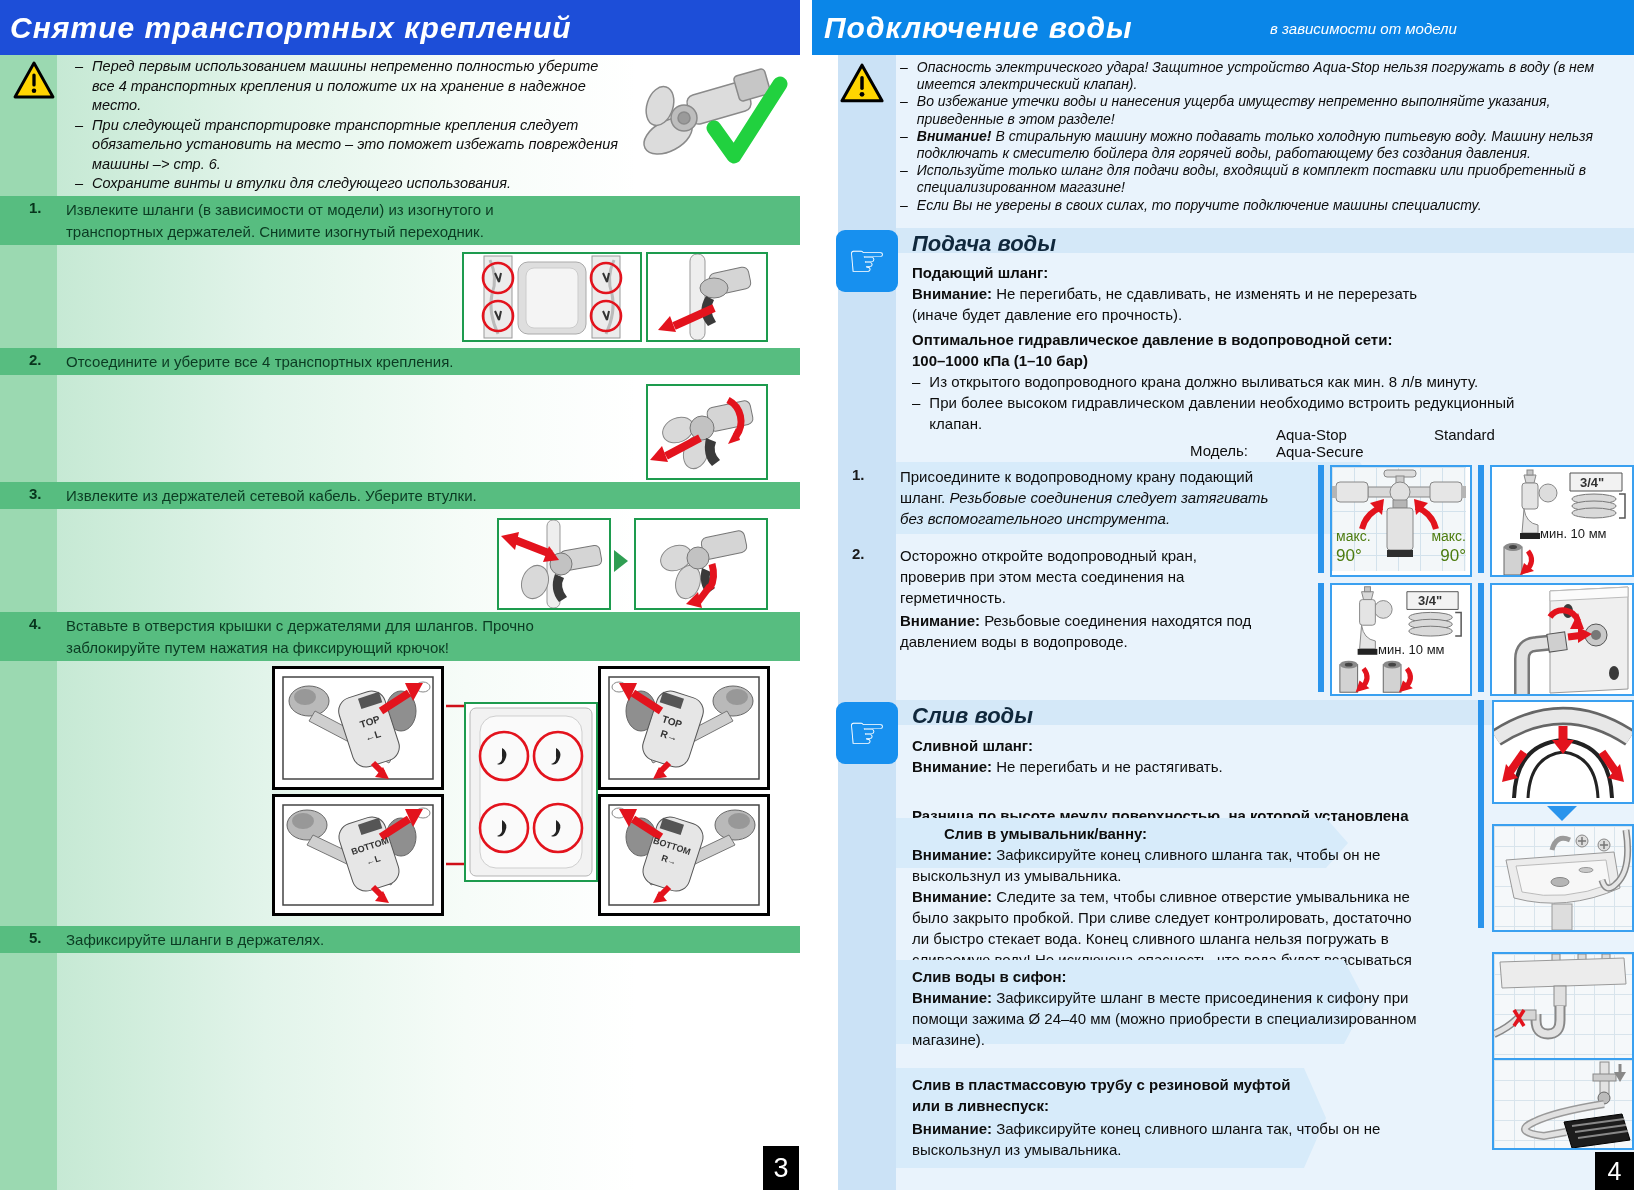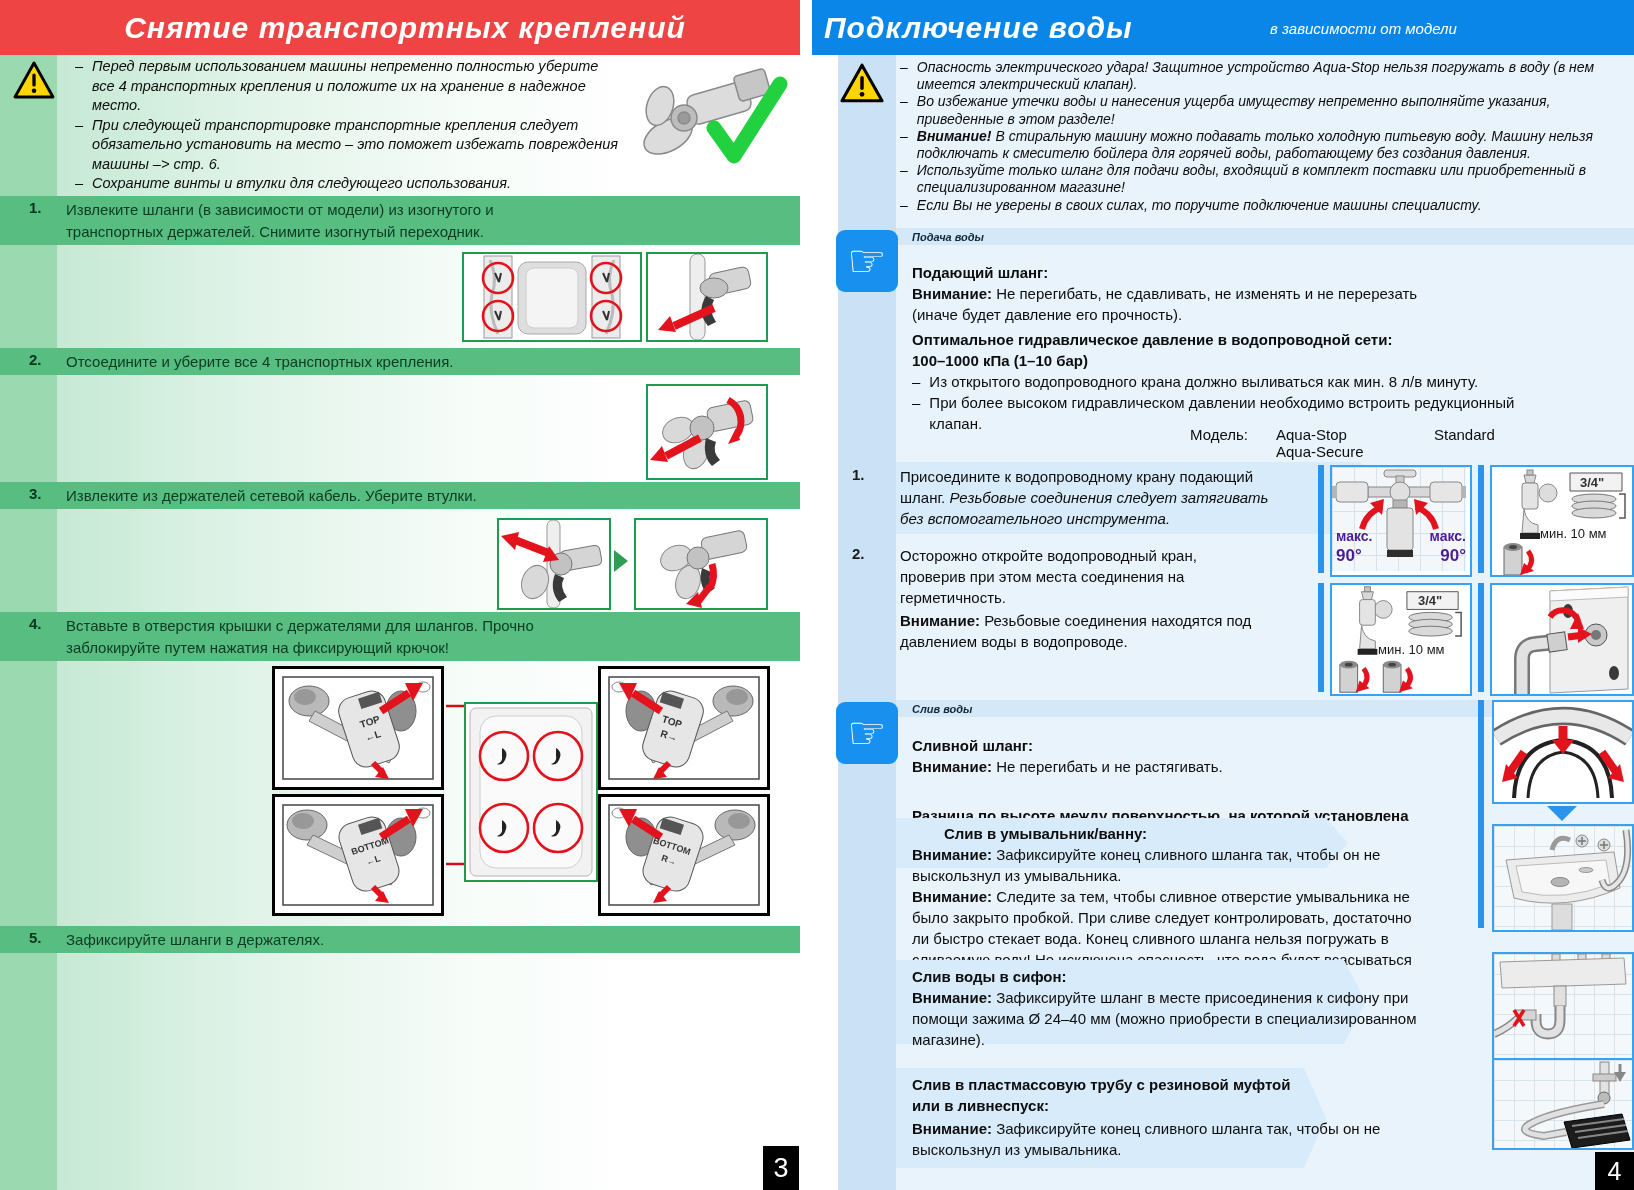--- a/index.html
+++ b/index.html
@@ -6,21 +6,21 @@
   body{width:1634px;height:1190px;position:relative;background:#ffffff;
        font-family:"Liberation Sans",sans-serif;color:#111;}
   .abs{position:absolute;}
   .it{font-style:italic;}
   .b{font-weight:bold;}
   .dash-item{display:flex;gap:9px;}
   .dash{flex:0 0 auto;}
 
   
   .page-left{position:absolute;left:0;top:0;width:800px;height:1190px;overflow:hidden;}
-  .lp-header{position:absolute;left:0;top:0;width:800px;height:59px;background:#ef4444;text-align:center;}
+  .lp-header{position:absolute;left:0;top:0;width:800px;height:59px;background:#1d4ed8;}
   .lp-header h1{margin:0;padding:8px 0 0 10px;font-size:30px;line-height:40px;color:#fff;
                 font-style:italic;font-weight:bold;letter-spacing:1px;}
   .lp-strip{position:absolute;left:0;top:55px;width:57px;height:1135px;background:#9bd9b1;}
   .lp-bg{position:absolute;left:57px;top:55px;width:743px;height:1135px;
          background:linear-gradient(90deg,#c6e9d4 0%,#e2f4ea 28%,#f6fcf8 55%,#ffffff 78%);}
   .lbar{position:absolute;left:0;width:800px;background:#57bd80;color:#0b3b22;font-size:15px;}
   .lbar .num{position:absolute;left:29px;top:3px;font-weight:bold;color:#07341c;}
   .lbar .txt{position:absolute;left:66px;top:3px;line-height:22px;}
   .limg{position:absolute;background:#fff;border:2px solid #1d9b4e;}
   .limg-black{position:absolute;background:#fff;border:3px solid #000;}
@@ -33,34 +33,34 @@
   
   .page-right{position:absolute;left:812px;top:0;width:822px;height:1190px;overflow:hidden;}
   .rp-header{position:absolute;left:0;top:0;width:822px;height:55px;background:#0a86e8;}
   .rp-header h1{margin:0;padding:8px 0 0 12px;font-size:30px;line-height:40px;color:#fff;
                 font-style:italic;font-weight:bold;letter-spacing:1px;display:inline-block;}
   .rp-sub{position:absolute;left:458px;top:20px;color:#fff;font-size:15px;font-style:italic;}
   .rp-strip{position:absolute;left:26px;top:55px;width:58px;height:1135px;background:#cbe2f6;}
   .rp-bg{position:absolute;left:84px;top:55px;width:738px;height:1135px;background:#e9f3fc;}
   .rp-warning{position:absolute;left:88px;top:59px;width:716px;font-size:14px;line-height:17.2px;
               font-style:italic;color:#0d0d0d;}
-  .rsection{position:absolute;left:84px;width:738px;height:17px;background:#d4e8f8;color:#10283c;
-            font-size:11px;font-weight:bold;font-style:italic;padding:3px 4px 0 16px;box-sizing:border-box;}
+  .rsection{position:absolute;left:84px;width:738px;height:25px;background:#d4e8f8;color:#10283c;
+            font-size:22px;font-weight:bold;font-style:italic;padding:3px 4px 0 16px;box-sizing:border-box;}
   .hand-icon{position:absolute;left:24px;width:62px;height:62px;background:#1790ef;border-radius:9px;
              display:flex;align-items:center;justify-content:center;}
   .hand-icon span{color:#fff;font-size:44px;line-height:44px;font-family:"DejaVu Sans",sans-serif;}
   .rtext{position:absolute;font-size:15px;line-height:21px;color:#0d0d0d;}
   .band{position:absolute;background:#d7ebfa;
         clip-path:polygon(0 0,calc(100% - 22px) 0,100% 50%,calc(100% - 22px) 100%,0 100%);}
   .vbar{position:absolute;width:6px;background:#2a94ec;}
   .rimg{position:absolute;background:#fff;border:2px solid #3aa0f0;}
   .rp-pagenum{position:absolute;left:783px;top:1152px;width:39px;height:38px;background:#000;
               color:#fff;font-size:25px;display:flex;align-items:center;justify-content:center;}
   .rnum{position:absolute;font-weight:bold;font-size:15px;color:#1a1a1a;}
-  .red-label{position:absolute;color:#4c1d95;font-weight:bold;line-height:1;}
+  .red-label{position:absolute;color:#4d7c0f;font-weight:normal;line-height:1;}
   .blk-label{position:absolute;color:#1a1a1a;line-height:1;}
   .tag-label{position:absolute;color:#333;font-weight:bold;line-height:1;}
   .tri-down{position:absolute;width:0;height:0;border-left:15px solid transparent;
             border-right:15px solid transparent;border-top:15px solid #2a94ec;}
   svg{display:block;}
 </style>
 </head>
 <body>
 
 <section class="page-left">
@@ -372,21 +372,21 @@
         <span>Из открытого водопроводного крана должно выливаться как мин. 8 л/в минуту.</span>
       </div>
   </div>
   <div class="rtext" style="left:100px;top:392px;width:650px;">
     <div class="dash-item">
         <span class="dash">–</span>
         <span>При более высоком гидравлическом давлении необходимо встроить редукционный клапан.</span>
       </div>
   </div>
 
-  <div class="rtext" style="left:378px;top:424px;">Модель:</div>
+  <div class="rtext" style="left:378px;top:440px;">Модель:</div>
   <div class="rtext" style="left:464px;top:424px;">Aqua-Stop</div>
   <div class="rtext" style="left:464px;top:441px;">Aqua-Secure</div>
   <div class="rtext" style="left:622px;top:424px;">Standard</div>
 
   <div class="band" style="left:84px;top:462px;width:486px;height:72px;"></div>
   <span class="rnum" style="left:40px;top:466px;">1.</span>
   <div class="rtext" style="left:88px;top:466px;width:372px;">
     <span>Присоедините к водопроводному крану подающий шланг.</span>
     <span class="it">Резьбовые соединения следует затягивать без вспомогательного инструмента.</span>
   </div>

